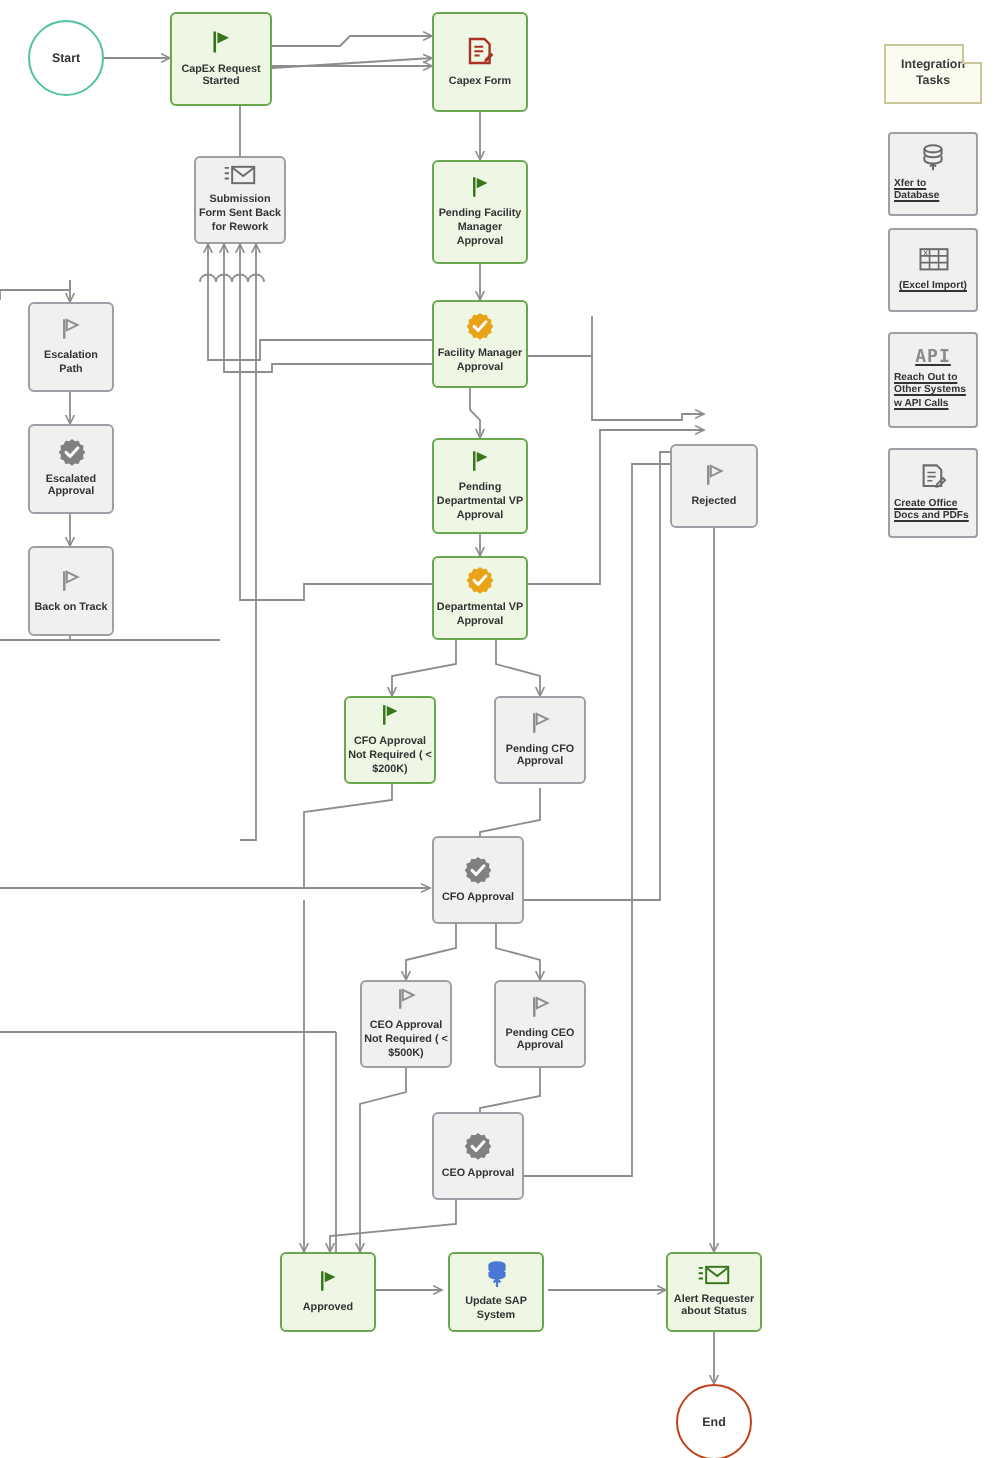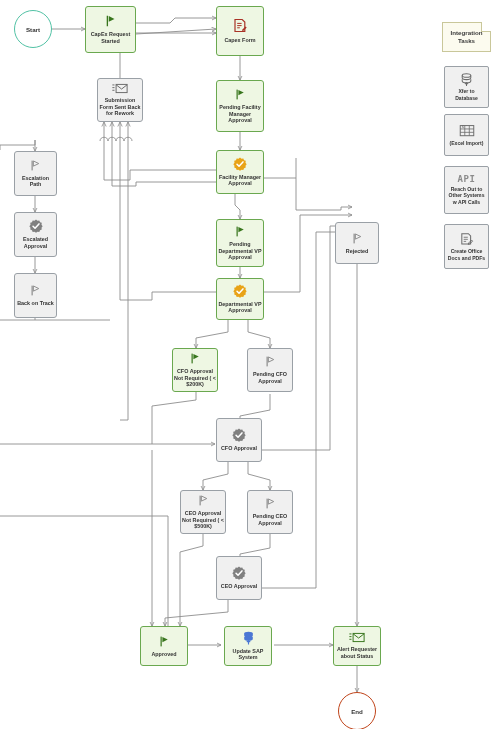--- a/index.html
+++ b/index.html
@@ -26,22 +26,22 @@
 
   .panel-title{position:absolute;box-sizing:border-box;border:1px solid #c9c79a;
        background:#fcfbef;font-size:6.2px;font-weight:bold;color:#3b3b3b;
        display:flex;align-items:center;justify-content:center;text-align:center;
        line-height:1.3;}
   .panel-title .corner{position:absolute;right:-1px;top:-1px;width:9px;height:9px;
        background:#ffffff;border-left:1px solid #c9c79a;border-bottom:1px solid #c9c79a;}
 
   .intnode{position:absolute;box-sizing:border-box;border:1px solid #9aa0a6;
        background:#f0f0f0;border-radius:2px;display:flex;flex-direction:column;
-       align-items:center;justify-content:center;text-align:center;
-       font-size:5.1px;line-height:1.3;color:#333;font-weight:bold;padding:2px;}
+       align-items:center;justify-content:center;
+       font-size:5.1px;line-height:1.3;color:#333;font-weight:bold;padding:2px;text-decoration:underline;}
 
   .api-txt{font-size:9px;font-weight:bold;color:#8b8b8b;letter-spacing:.5px;
        font-family:"DejaVu Sans Mono","Liberation Mono",monospace;line-height:1;margin-bottom:2px;}
 </style>
 </head>
 <body>
 
 <div id="canvas">
 
   <svg class="edges" viewBox="0 0 504 729">

